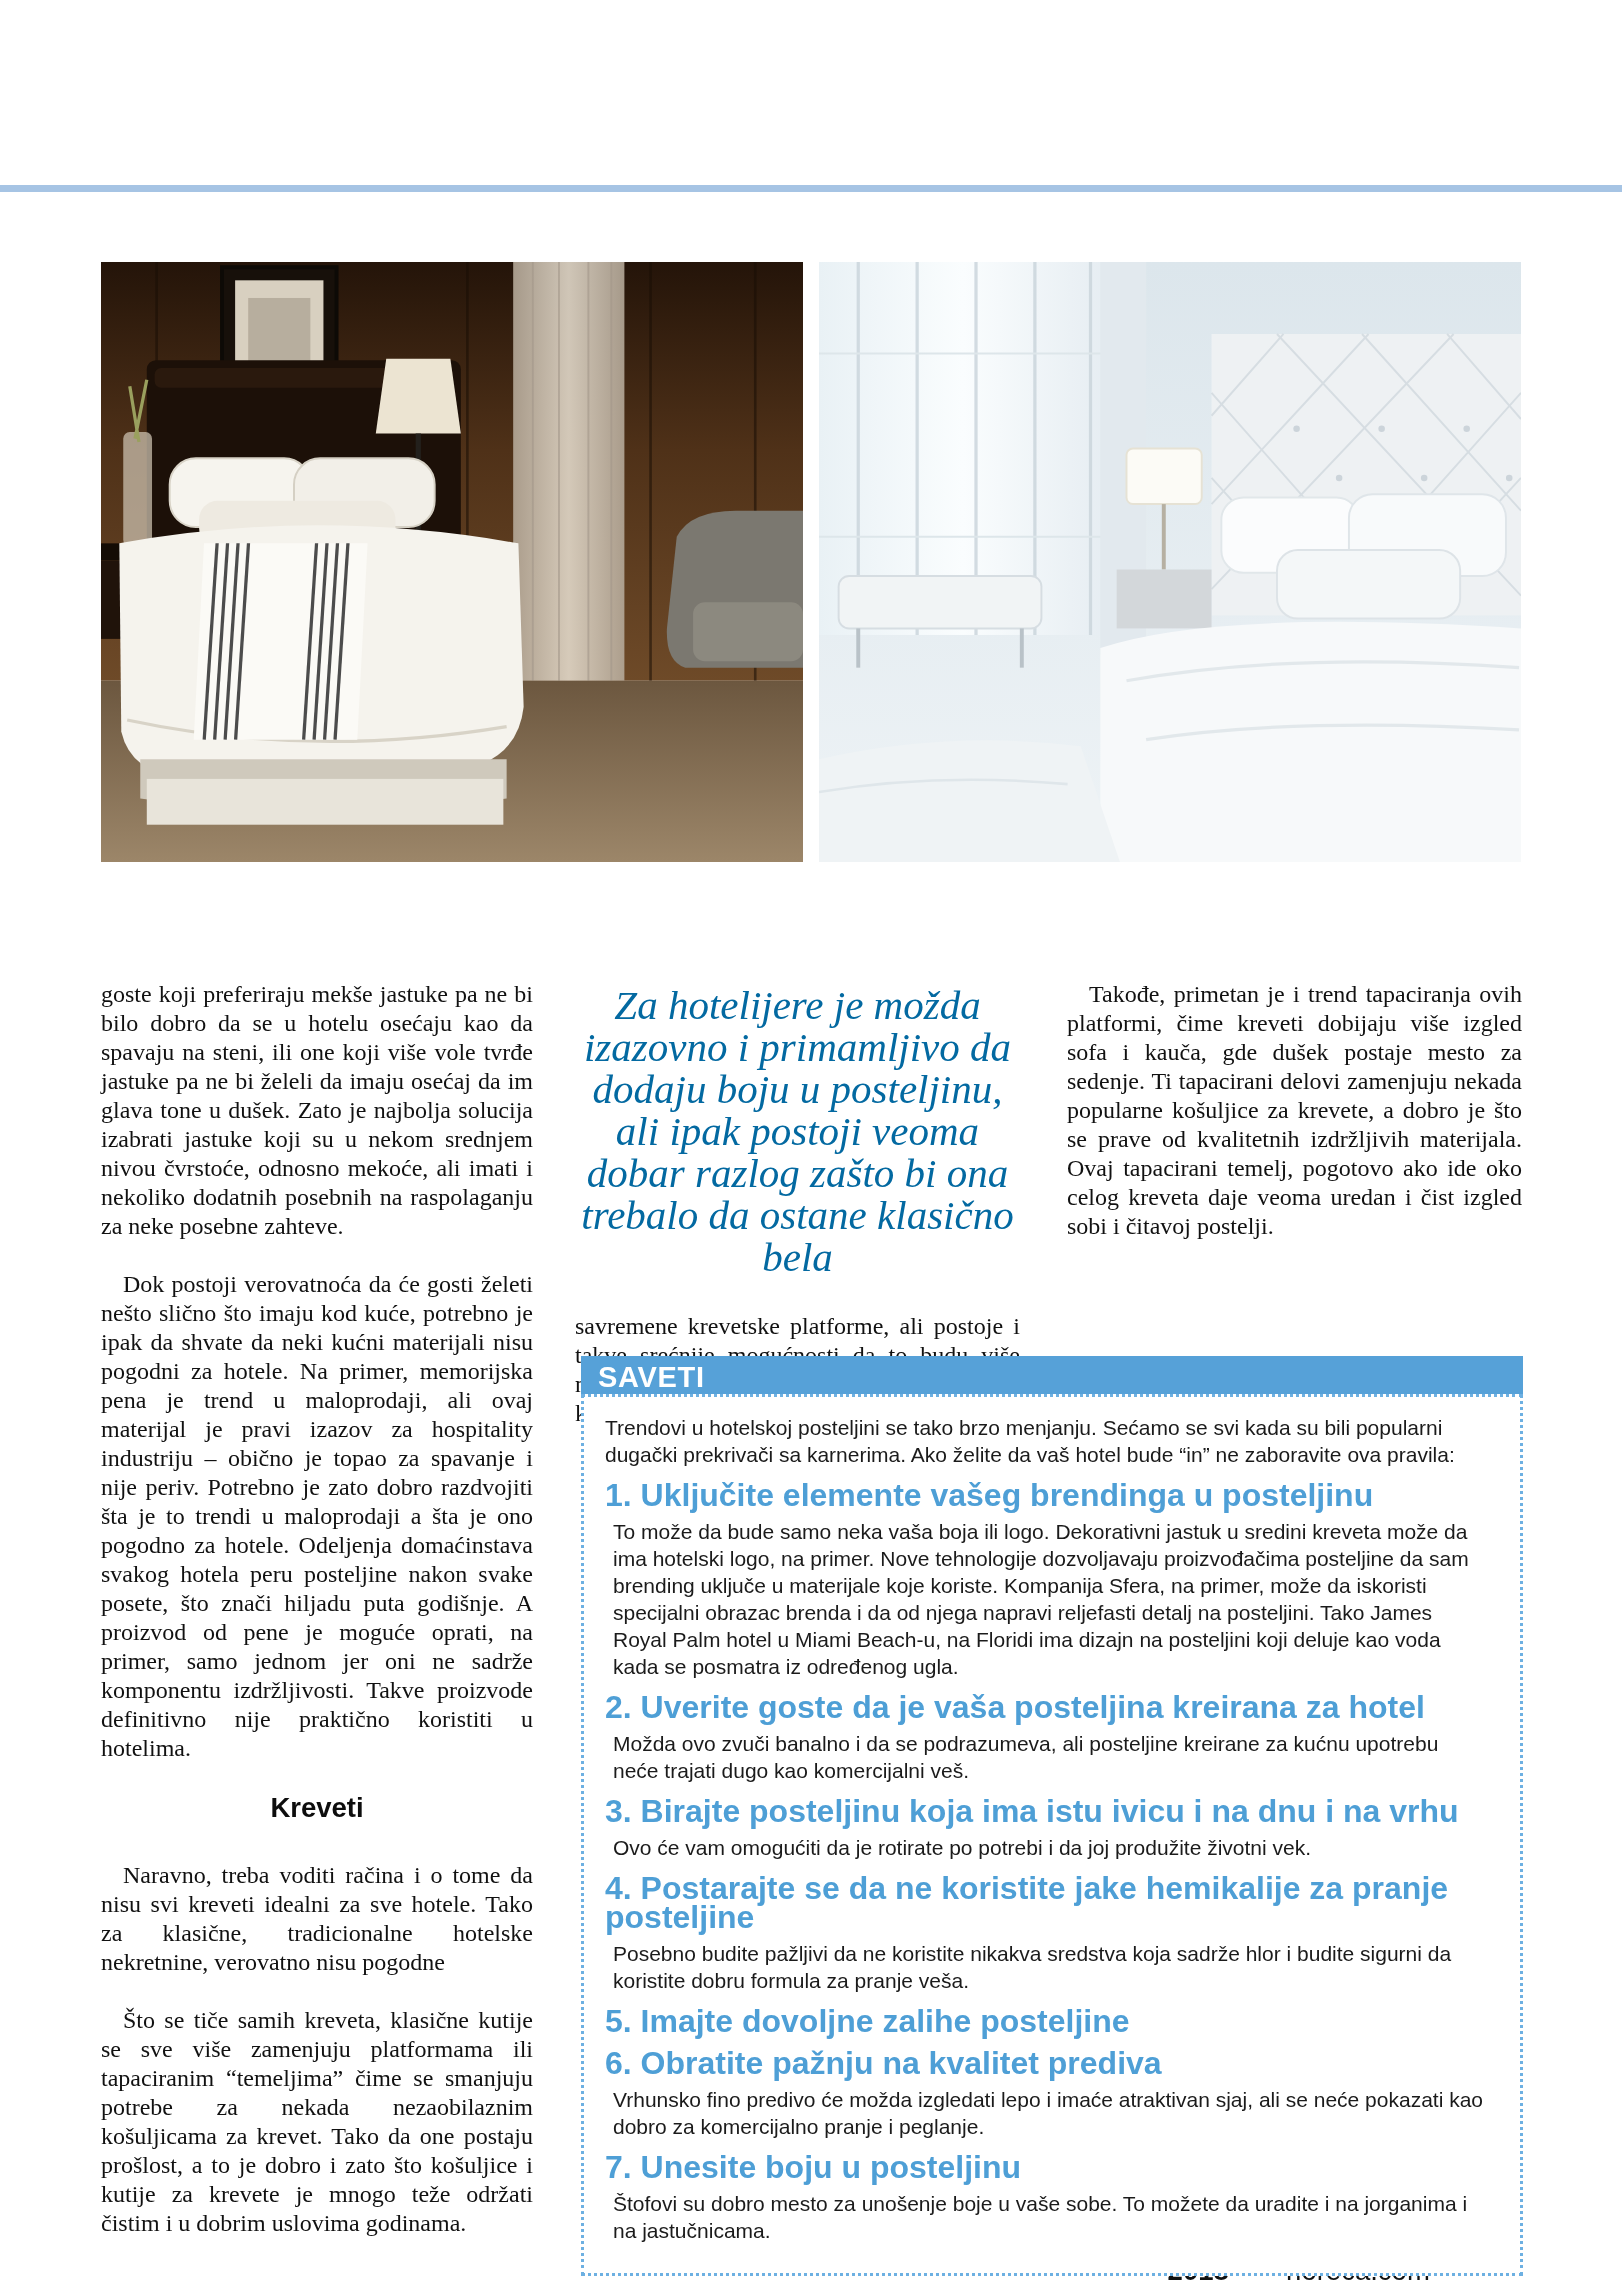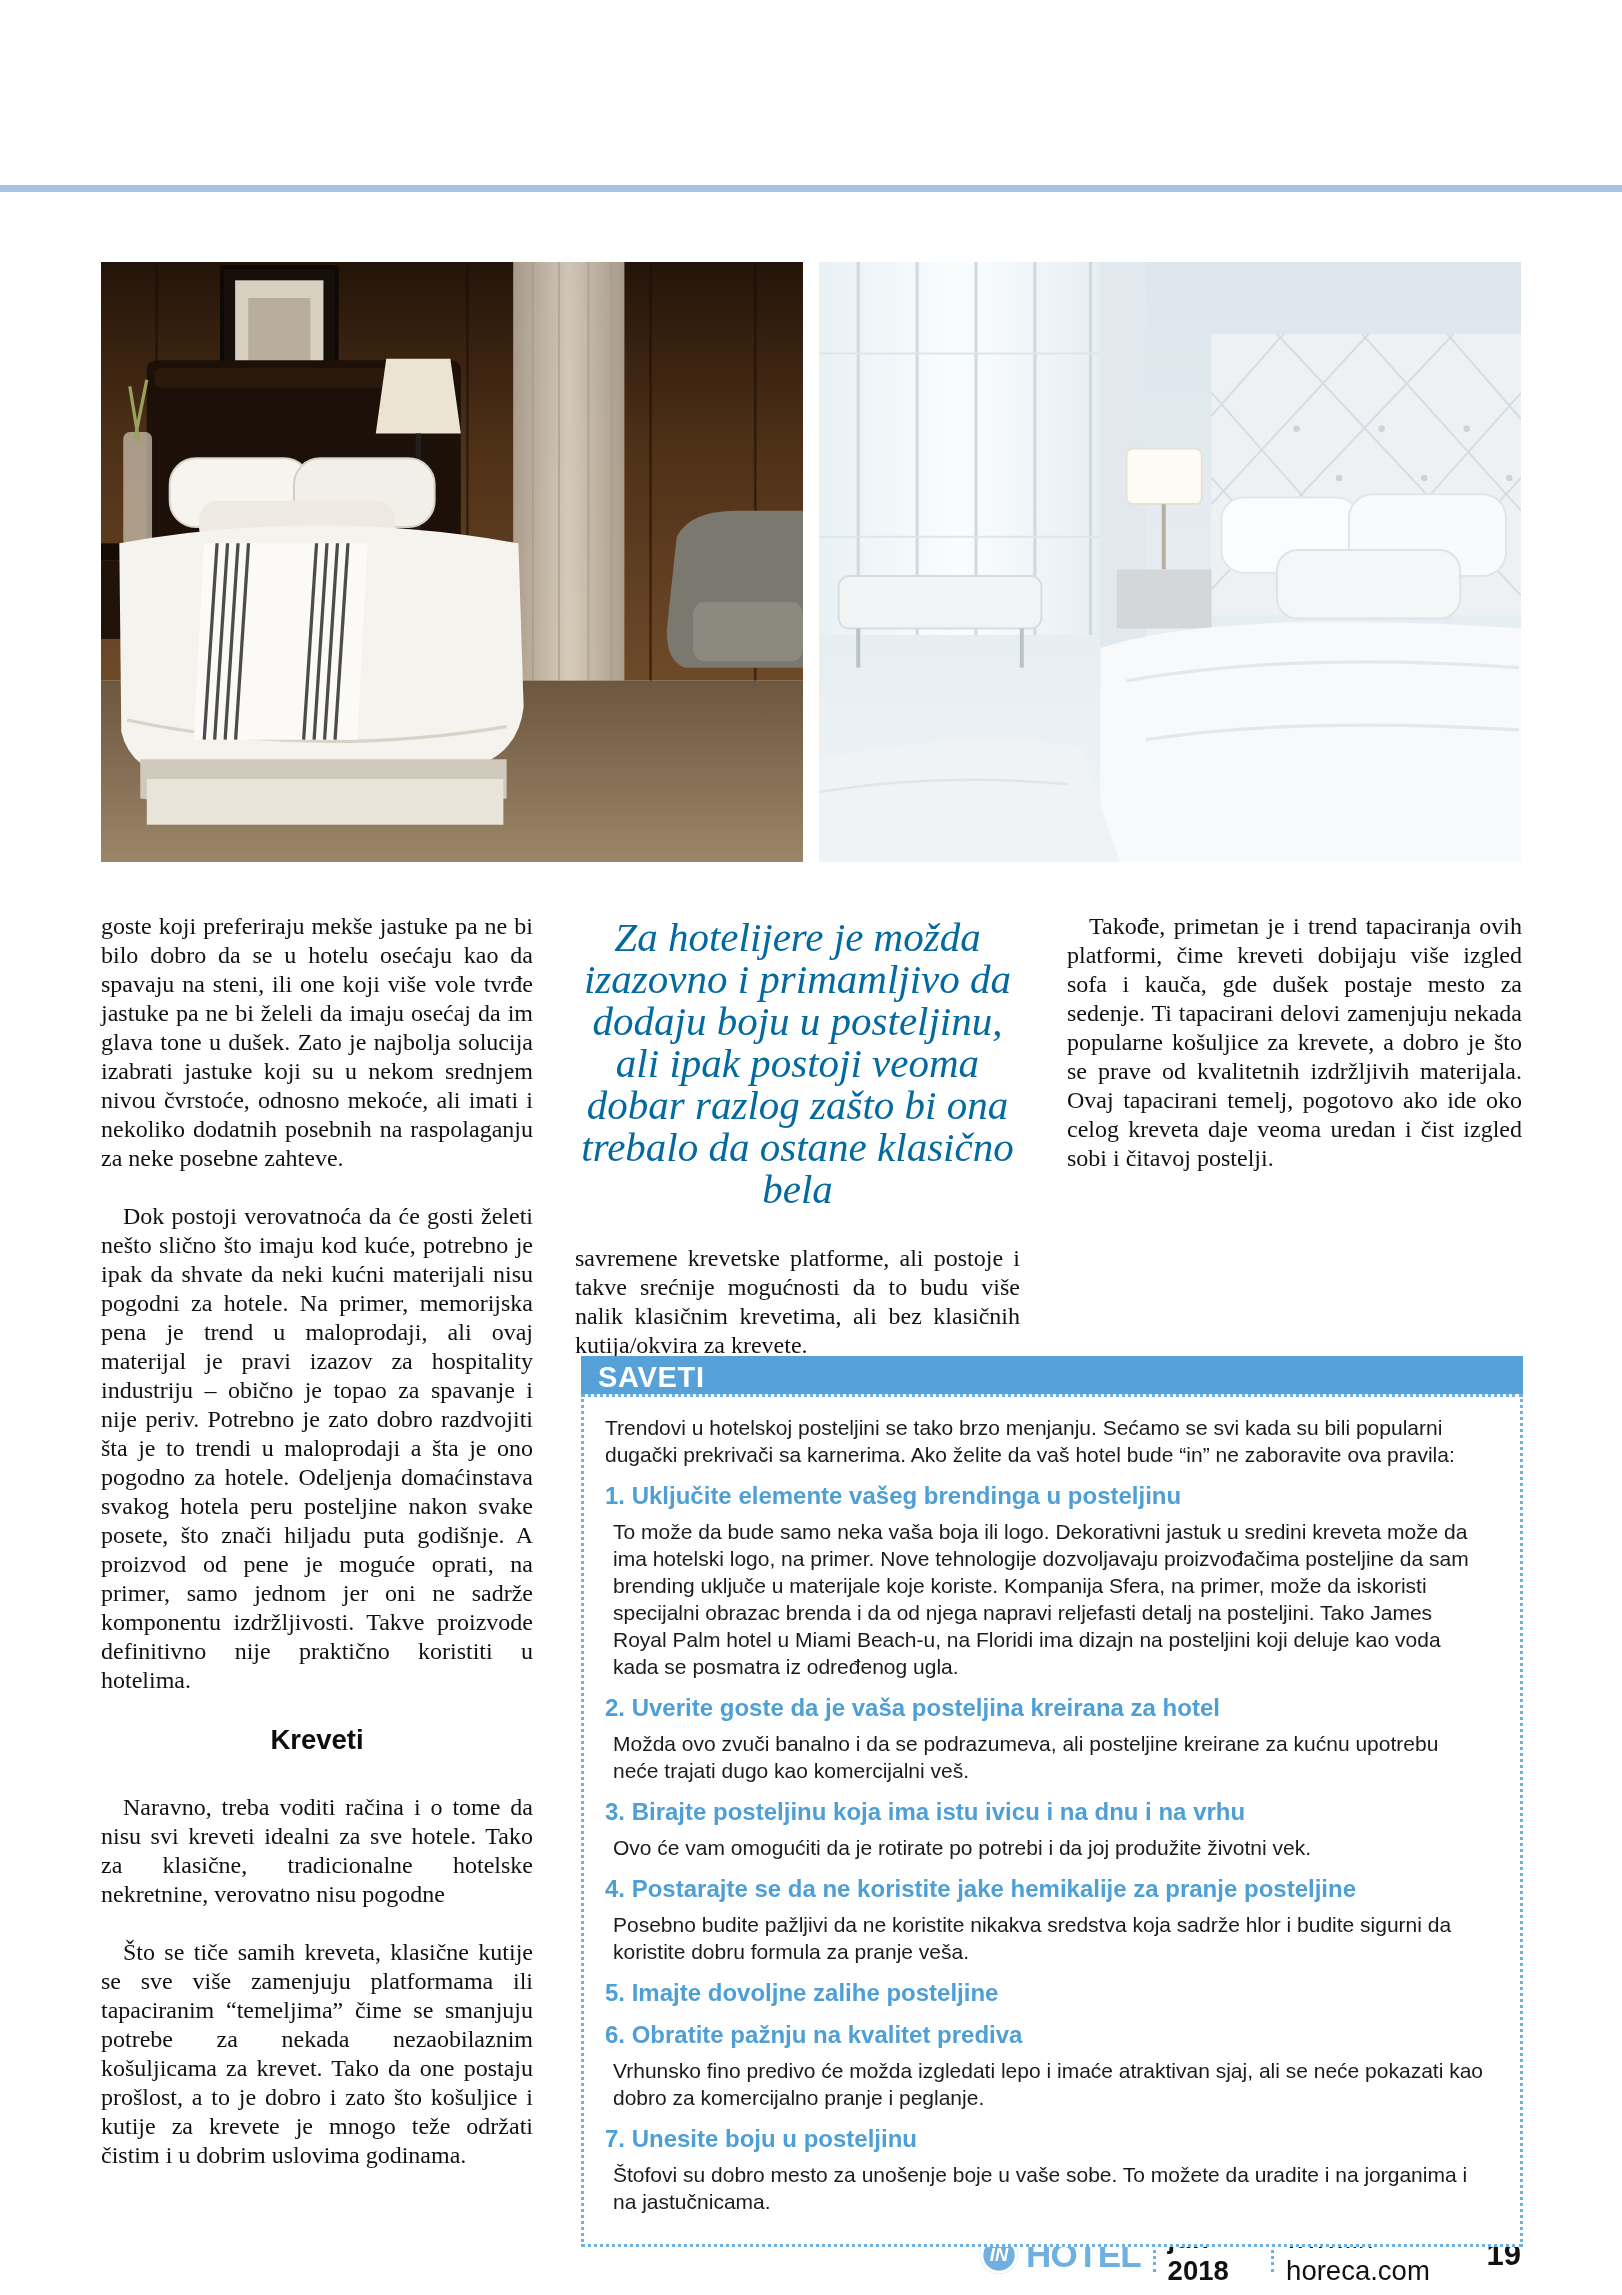--- a/index.html
+++ b/index.html
@@ -21,21 +21,21 @@
     background: #a6c4e4;
   }
 
   
   figure.photo { margin: 0; position: absolute; top: 262px; height: 600px; }
   figure.photo svg { display: block; width: 100%; height: 100%; }
   .photo-left  { left: 101px;  width: 702px; }
   .photo-right { left: 819px; width: 702px; }
 
   
-  .col { position: absolute; top: 912px; }
+  .col { position: absolute; top: 980px; }
   .col1 { left: 101px;  width: 432px; }
   .col2 { left: 575px;  width: 445px; }
   .col3 { left: 1067px; width: 455px; }
   .col p {
     margin: 0 0 29px 0;
     font-size: 24px;
     line-height: 29px;
     text-align: justify;
   }
   .col p.ind { text-indent: 22px; }
@@ -88,21 +88,21 @@
     margin: 8px;
     font-size: 21px;
     line-height: 27px;
     color: #1b1b1b;
   }
   .tips-intro { margin: 0 0 3.9px 0 !important; }
   .tip { margin-top: 13px; }
   .tip h4 {
     margin: 0 0 3.9px 0;
     color: #4e9fd6;
-    font-size: 24px;
+    font-size: 32px;
     line-height: 29px;
     font-weight: bold;
   }
 
   
   .footer {
     position: absolute;
     left: 980px; top: 2231px;
     width: 541px; height: 47px;
     display: flex;

